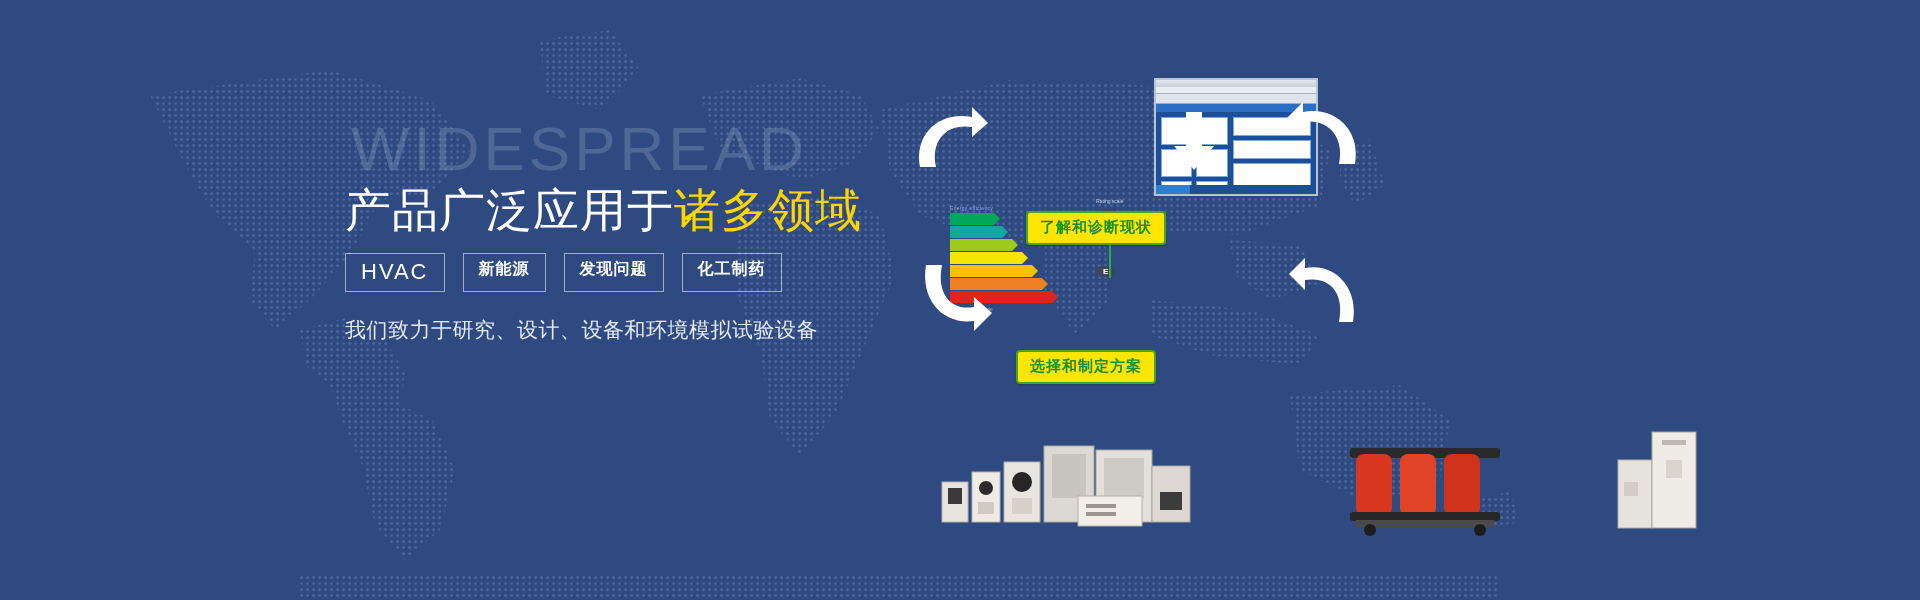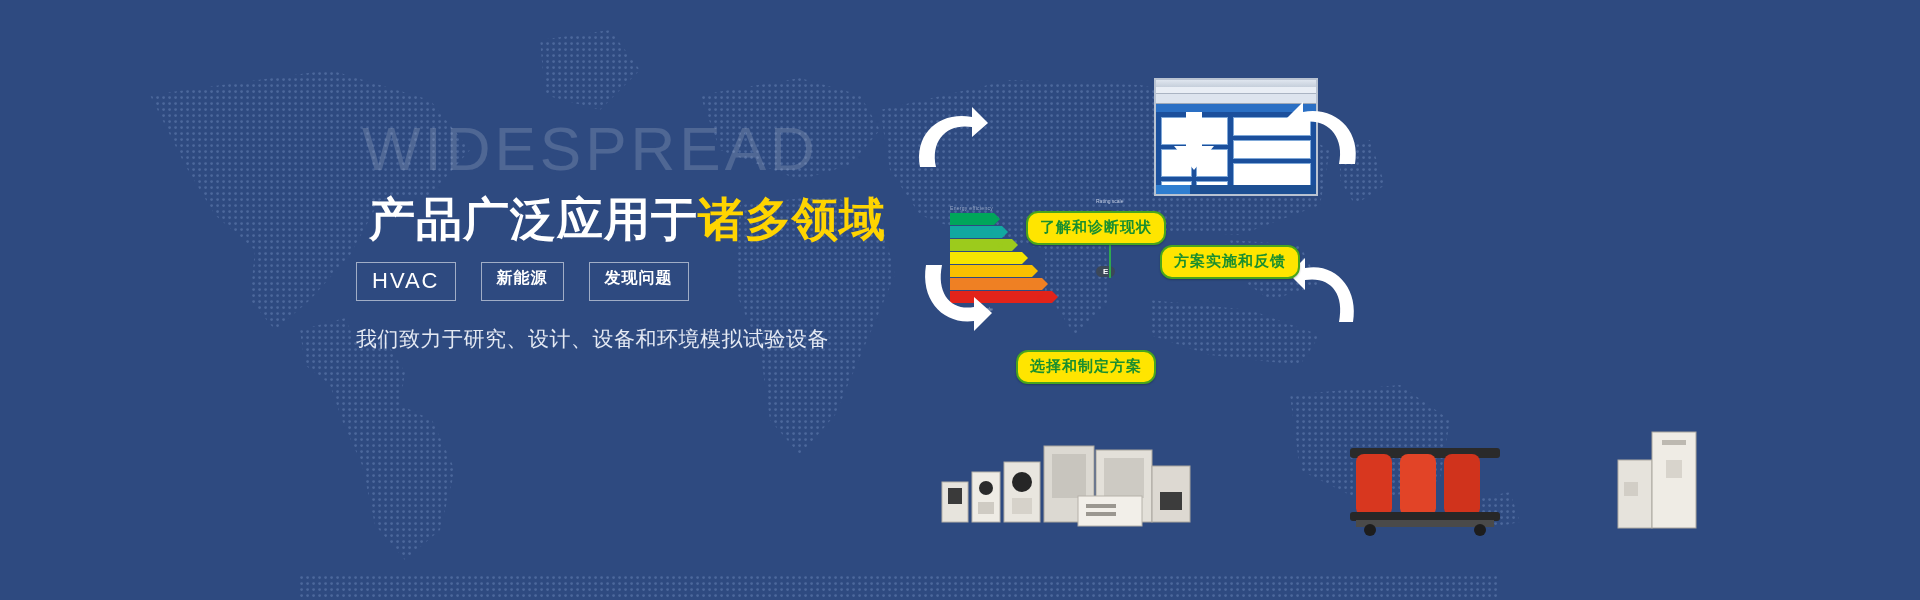--- a/index.html
+++ b/index.html
@@ -22,47 +22,47 @@
   .map-layer {
     position: absolute;
     inset: 0;
     pointer-events: none;
   }
   .map-layer svg { display: block; width: 1920px; height: 600px; }
 
   
   .left-block {
     position: absolute;
-    left: 356px;
+    left: 345px;
     top: 118px;
     width: 560px;
   }
   .ghost-title {
     font-size: 62px;
     letter-spacing: 4px;
     color: rgba(255,255,255,0.16);
     line-height: 1;
     font-weight: 400;
     white-space: nowrap;
     margin: 0 0 4px 6px;
   }
   .headline {
     font-size: 46px;
-    font-weight: 700;
+    font-weight: 400;
     color: #ffffff;
     line-height: 1.15;
-    margin: 13px;
+    margin: 0;
     white-space: nowrap;
     letter-spacing: 1px;
   }
   .headline .accent { color: #ffd400; }
 
   .tag-row {
     display: flex;
-    gap: 25px;
+    gap: 18px;
     margin-top: 16px;
   }
   .tag {
     border: 1px solid rgba(255,255,255,0.55);
     color: #ffffff;
     font-size: 16px;
     font-weight: 700;
     padding: 7px 15px 8px;
     line-height: 1;
     letter-spacing: 1px;
@@ -174,21 +174,21 @@
   .mon-status .blk { width: 34px; height: 100%; background:#2f7ed0; }
 
   
   .products { position: absolute; left: 0px; bottom: 60px; width: 1020px; height: 110px; }
 
   
   .callout {
     position: absolute;
     background: #ffe500;
     border: 2px solid #49a51c;
-    border-radius: 12px;
+    border-radius: 4px;
     color: #1a8f2e;
     font-size: 15px;
     font-weight: 700;
     padding: 5px 12px 6px;
     letter-spacing: 1px;
     white-space: nowrap;
     box-shadow: 0 1px 2px rgba(0,0,0,.25);
   }
   .c-top    { left: 126px; top: 211px; }
   .c-right  { left: 260px; top: 245px; }
@@ -250,20 +250,21 @@
     <div class="ghost-title">WIDESPREAD</div>
 
     <h1 class="headline">
       <span>产品广泛应用于</span><span class="accent">诸多领域</span>
     </h1>
 
     <div class="tag-row">
       <div class="tag latin">HVAC</div>
       <div class="tag">新能源</div>
       <div class="tag">发现问题</div>
+      <div class="tag">化工制药</div>
     </div>
 
     <div class="desc-cn">
       <div>我们致力于研究、设计、设备和环境模拟试验设备</div>
     </div>
 
   </div>
 
   <div class="diagram">
 
@@ -357,21 +358,20 @@
       </svg>
     </div>
 
     <div class="arrow" style="left:385px; top:250px;">
       <svg width="80" height="78" viewBox="0 0 80 78">
         <path d="M68 72 C74 38 50 12 20 18 L20 8 L4 24 L20 40 L20 30 C44 26 60 42 54 72 Z" fill="#ffffff"></path>
       </svg>
     </div>
 
     <div class="callout c-top">了解和诊断现状</div>
-    <div class="callout c-right">方案实施和反馈</div>
     <div class="callout c-bottom">选择和制定方案</div>
 
     <div class="products">
       <svg width="1020" height="110" viewBox="0 0 1020 110">
 
         <g>
           <rect x="42" y="52" width="26" height="40" fill="#e7e4dd" stroke="#b6b2aa"></rect>
           <rect x="48" y="58" width="14" height="16" fill="#3a3a3a"></rect>
           <rect x="72" y="42" width="28" height="50" fill="#efece5" stroke="#b6b2aa"></rect>
           <circle cx="86" cy="58" r="7" fill="#2b2b2b"></circle>

